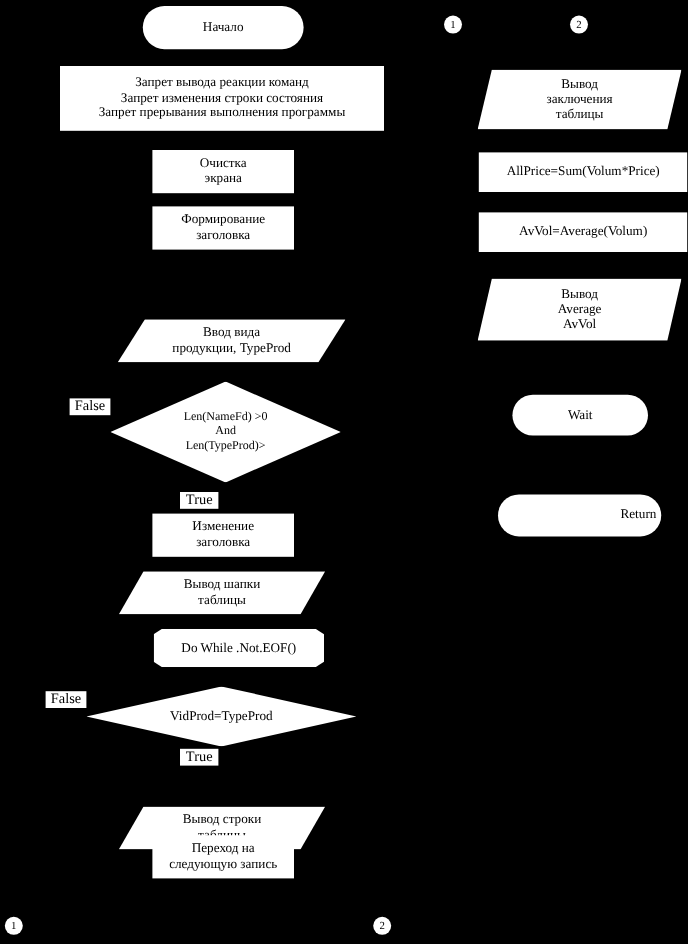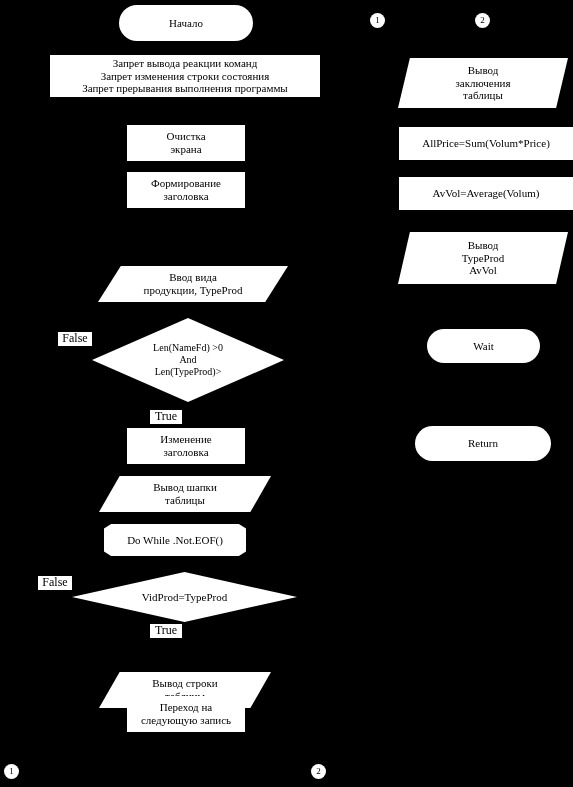--- a/index.html
+++ b/index.html
@@ -77,21 +77,21 @@
 
 <div id="canvas">
 
   <div class="connector" style="left:370px; top:13px;">1</div>
   <div class="connector" style="left:475px; top:13px;">2</div>
 
   <div class="node terminator" style="left:119px; top:5px; width:134px; height:36px;">
     <span class="txt">Начало</span>
   </div>
 
-  <div class="node rect" style="left:50px; top:55px; width:270px; height:42px;">
+  <div class="node rect" style="left:50px; top:55px; width:270px; height:54px;">
     <span class="txt">
       <span>Запрет вывода реакции команд</span><br>
       <span>Запрет изменения строки состояния</span><br>
       <span>Запрет прерывания выполнения программы</span>
     </span>
   </div>
 
   <div class="node rect" style="left:127px; top:125px; width:118px; height:36px;">
     <span class="txt">
       <span>Очистка</span><br>
@@ -131,21 +131,21 @@
     </span>
   </div>
 
   <div class="node para" style="left:99px; top:476px; width:172px; height:36px;">
     <span class="txt">
       <span>Вывод шапки</span><br>
       <span>таблицы</span>
     </span>
   </div>
 
-  <div class="node loopbox" style="left:104px; top:524px; width:142px; height:32px;">
+  <div class="node loopbox" style="left:128px; top:524px; width:142px; height:32px;">
     <span class="txt">Do While  .Not.EOF()</span>
   </div>
 
   <div class="node diamond" style="left:72px; top:572px; width:225px; height:50px;">
     <span class="txt">VidProd=TypeProd</span>
   </div>
   <div class="label" style="left:38px; top:576px; width:34px;">False</div>
   <div class="label" style="left:150px; top:624px; width:32px;">True</div>
 
   <div class="node para" style="left:99px; top:640px; width:172px; height:36px;margin-top:32px;">
@@ -174,29 +174,29 @@
     <span class="txt">AllPrice=Sum(Volum*Price)</span>
   </div>
 
   <div class="node rect" style="left:399px; top:177px; width:174px; height:33px;">
     <span class="txt">AvVol=Average(Volum)</span>
   </div>
 
   <div class="node para-wide" style="left:398px; top:232px; width:170px; height:52px;">
     <span class="txt">
       <span>Вывод</span><br>
-      <span>TypeProd</span><br>
+      <span>Average</span><br>
       <span>AvVol</span>
     </span>
   </div>
 
   <div class="node rect" style="left:427px; top:329px; width:113px; height:34px;border-radius:17px;">
     <span class="txt">Wait</span>
   </div>
 
-  <div class="node terminator" style="left:415px; top:426px; width:136px; height:35px;">
+  <div class="node terminator" style="left:415px; top:412px; width:136px; height:35px;text-align:right;">
     <span class="txt">Return</span>
   </div>
 
   <div class="connector" style="left:4px; top:764px;">1</div>
   <div class="connector" style="left:311px; top:764px;">2</div>
 
 </div>
 
 </body></html>

